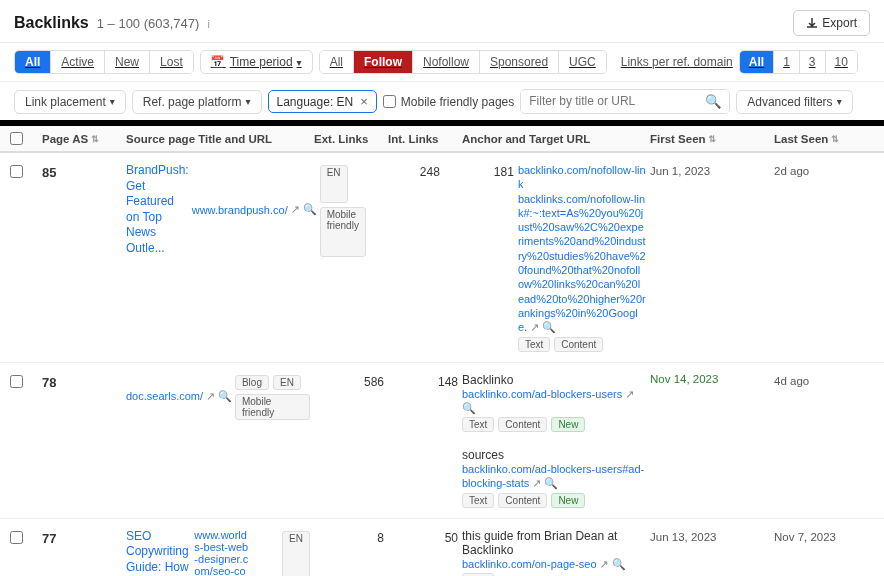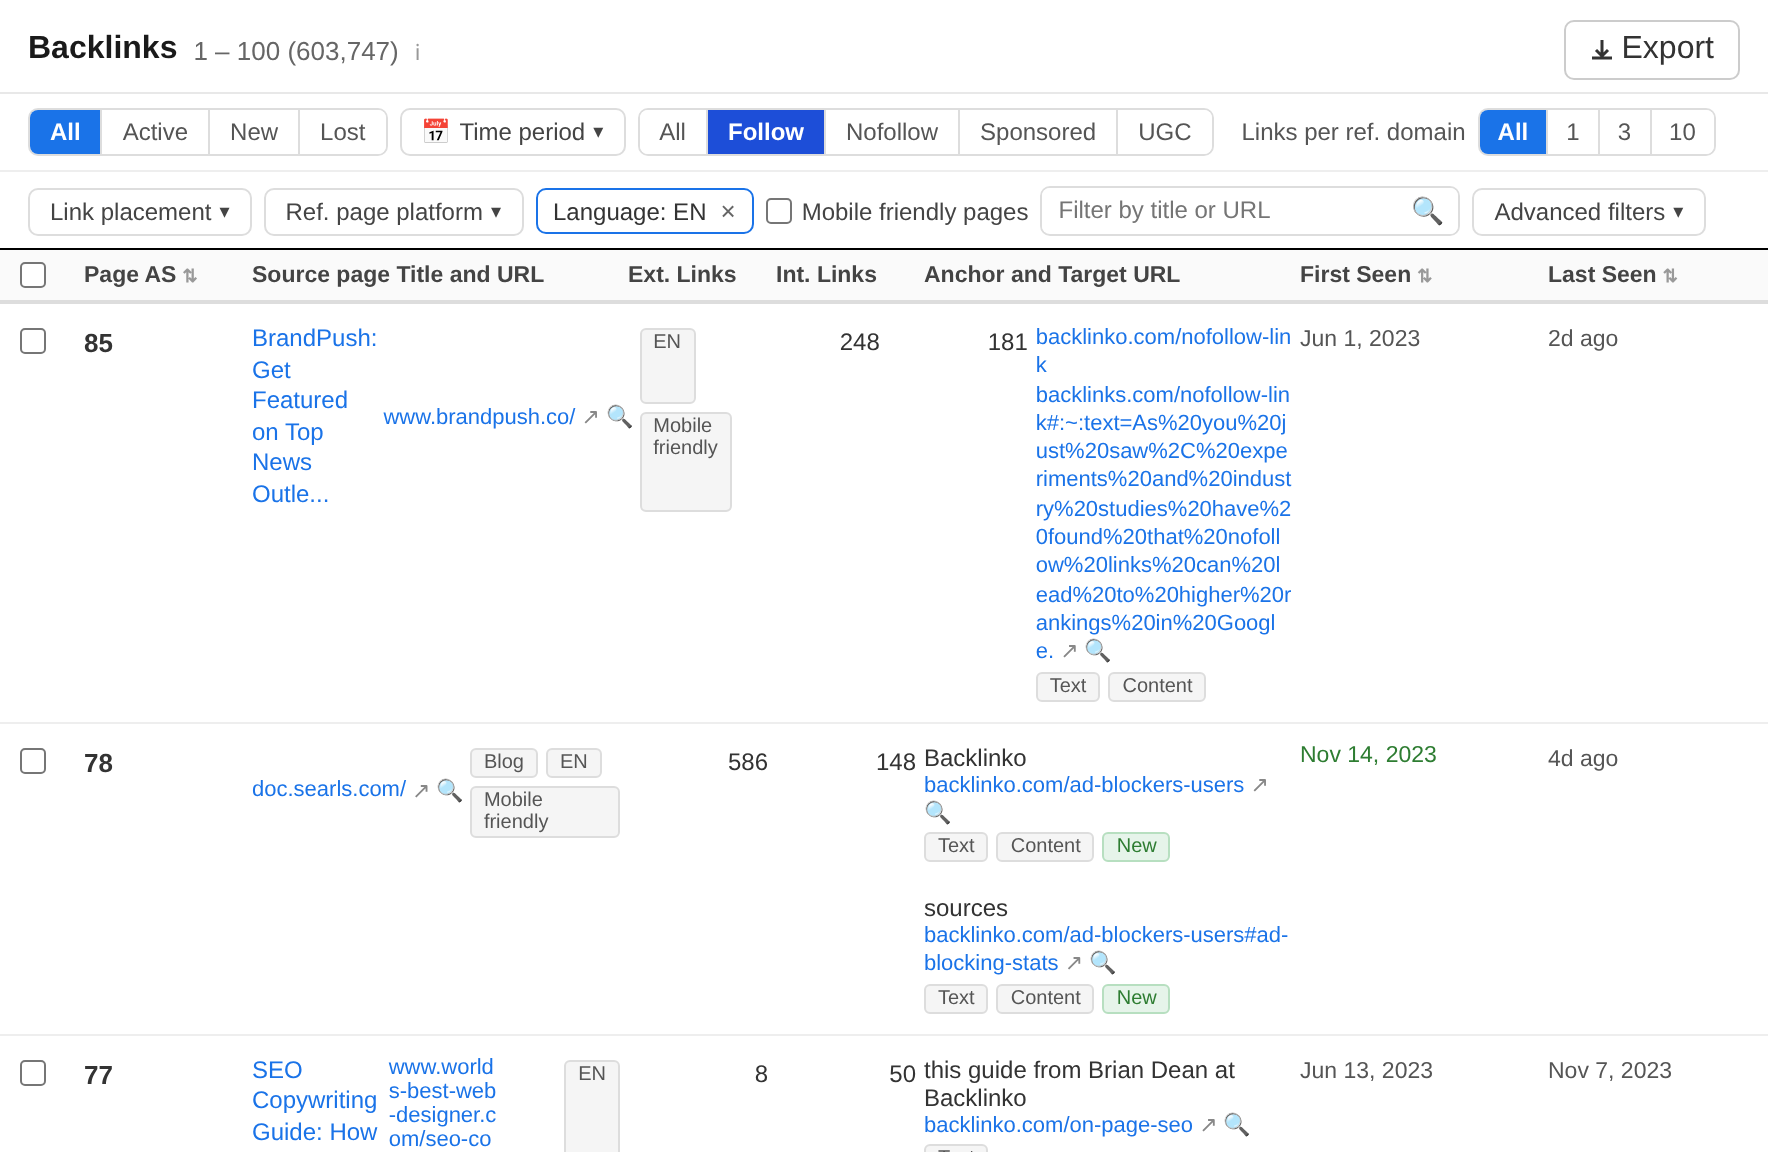--- a/index.html
+++ b/index.html
@@ -3,25 +3,25 @@
   <meta charset="utf-8">
   <style>
     * { box-sizing: border-box; margin: 0; padding: 0; }
     body { font-family: -apple-system, BlinkMacSystemFont, 'Segoe UI', sans-serif; font-size: 13px; background: #fff; color: #1a1a1a; width: 884px; }
 
     .top-bar { display: flex; align-items: center; justify-content: space-between; padding: 10px 14px 6px; border-bottom: 1px solid #e8e8e8; }
     .title-area { display: flex; align-items: center; gap: 8px; }
     .title { font-size: 16px; font-weight: 700; }
     .count { font-size: 13px; color: #666; }
     .info-icon { color: #999; cursor: pointer; font-size: 11px; }
-    .export-btn { display: flex; align-items: center; gap: 4px; padding: 5px 12px; border: 1px solid #ccc; border-radius: 5px; background: #fff; cursor: pointer; font-size: 16px; color: #333; }
+    .export-btn { display: flex; align-items: center; gap: 4px; padding: 5px 12px; border: 1px solid #ccc; border-radius: 5px; background: #fff; cursor: pointer; font-size: 12px; color: #333; }
     .export-btn svg { width: 12px; height: 12px; }
 
-    .filter-bar-1 { display: flex; align-items: center; gap: 6px; padding: 7px 14px; border-bottom: 1px solid #eee; flex-wrap: wrap; }
-    .filter-bar-2 { display: flex; align-items: center; gap: 6px; padding: 7px 14px 6px; border-bottom: 1px solid #000000; flex-wrap: wrap; }
+    .filter-bar-1 { display: flex; align-items: center; gap: 6px; padding: 7px 14px; border-bottom: 1px solid #eee; flex-wrap: wrap; text-decoration: underline; }
+    .filter-bar-2 { display: flex; align-items: center; gap: 6px; padding: 7px 14px 6px; border-bottom: 6px solid #000000; flex-wrap: wrap; }
 
     .tab-group { display: flex; border: 1px solid #ddd; border-radius: 5px; overflow: hidden; }
     .tab-btn { padding: 4px 10px; border: none; background: #fff; cursor: pointer; font-size: 12px; color: #555; border-right: 1px solid #ddd; }
     .tab-btn:last-child { border-right: none; }
     .tab-btn.active { background: #1a73e8; color: #fff; font-weight: 600; }
     .tab-btn.active-follow { background: #1a73e8; color: #fff; font-weight: 600; }
 
     .time-period-btn { display: flex; align-items: center; gap: 4px; padding: 4px 10px; border: 1px solid #ddd; border-radius: 5px; background: #fff; cursor: pointer; font-size: 12px; color: #444; }
     .links-per-label { font-size: 12px; color: #555; margin-left: 8px; }
     .num-group { display: flex; border: 1px solid #ddd; border-radius: 5px; overflow: hidden; }
@@ -87,21 +87,21 @@
     <button class="tab-btn">New</button>
     <button class="tab-btn">Lost</button>
   </div>
   <button class="time-period-btn">
     <span style="font-size:12px;">📅</span>
     <span>Time period</span>
     <span style="font-size:10px;">▾</span>
   </button>
   <div class="tab-group">
     <button class="tab-btn">All</button>
-    <button class="tab-btn active-follow" style="background:#1d4ed8;color:#fff;">Follow</button>
+    <button class="tab-btn active-follow" style="background:#b91c1c;color:#fff;">Follow</button>
     <button class="tab-btn">Nofollow</button>
     <button class="tab-btn">Sponsored</button>
     <button class="tab-btn">UGC</button>
   </div>
   <span class="links-per-label">Links per ref. domain</span>
   <div class="num-group">
     <button class="num-btn active">All</button>
     <button class="num-btn">1</button>
     <button class="num-btn">3</button>
     <button class="num-btn">10</button>

